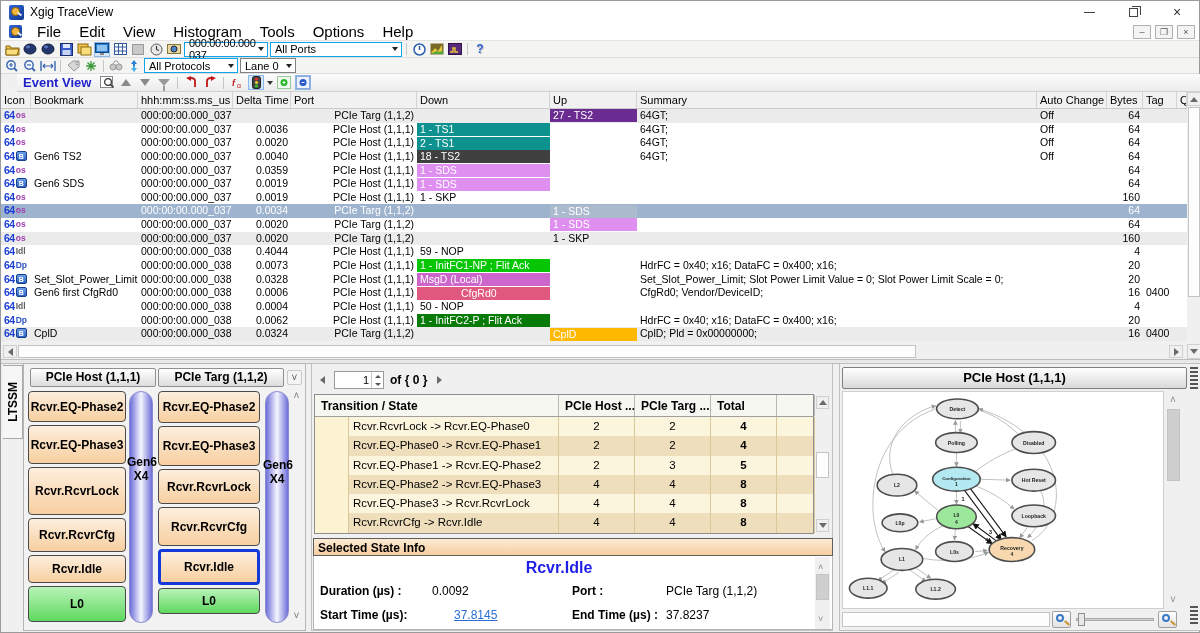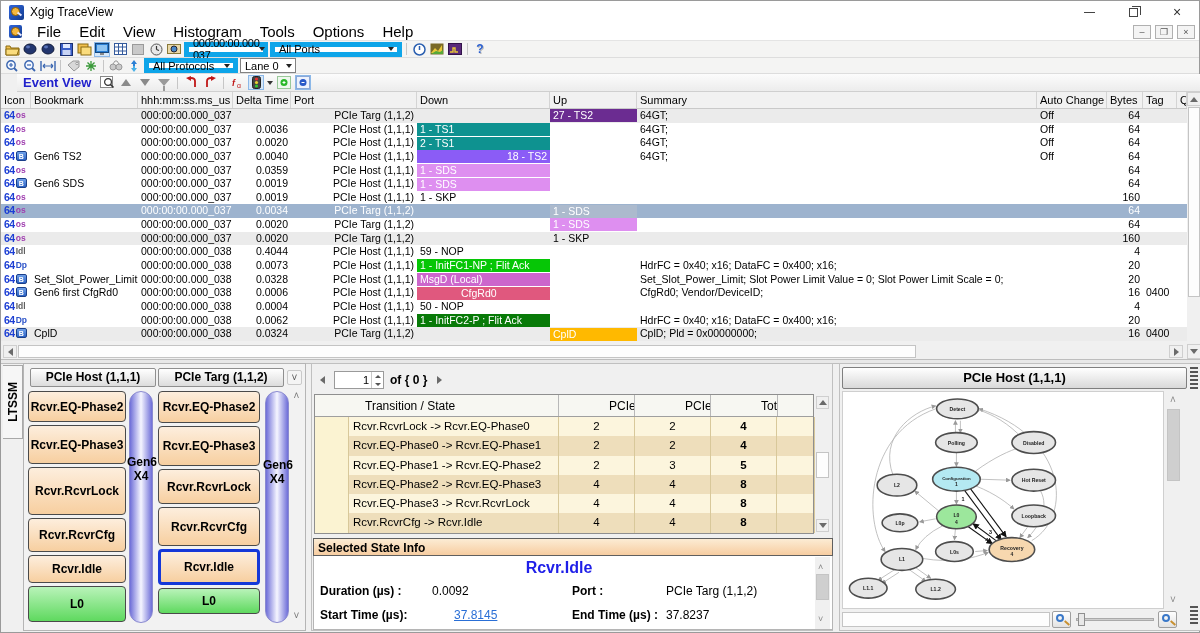--- a/index.html
+++ b/index.html
@@ -32,21 +32,21 @@
              text-align:center; color:#555; }
 
   
   #toolbar1 { left:0; top:40px; width:1198px; height:17px; background:#f4f4f3; border-bottom:1px solid #ddd; display:flex; align-items:center; gap:2px; padding-left:3px; }
   #toolbar2 { left:0; top:57px; width:1198px; height:16px; background:#f4f4f3; border-bottom:1px solid #ddd; display:flex; align-items:center; gap:2px; padding-left:3px; }
   #eventbar { left:16px; top:73px; width:1198px; height:18px; background:linear-gradient(#fcfcfc,#ececec); border-bottom:1px solid #cfcfcf; display:flex; align-items:center; gap:3px; padding-left:6px; }
   .tb-sep { width:1px; height:12px; background:#c6c6c6; margin:0 2px; }
   .tbi { width:16px; height:15px; display:flex; align-items:center; justify-content:center; flex:0 0 auto; }
   .tbi svg { display:block; }
   .tbi.hl { border:1px solid #8cb8e8; background:#d6e7f8; }
-  .combo { height:15px; background:#fff; border:5px solid #0ea5e9; display:flex; align-items:center; font-size:11px; padding-left:4px; position:relative; }
+  .combo { height:15px; background:#fff; border:1px solid #0ea5e9; display:flex; align-items:center; font-size:11px; padding-left:4px; position:relative; }
   .combo .arr { margin-left:auto; margin-right:3px; width:0; height:0; border-left:3.5px solid transparent; border-right:3.5px solid transparent; border-top:4px solid #222; }
   #time-combo { width:84px; }
   #ports-combo { width:132px; }
   #protocols-combo { width:94px; }
   #lane-combo { width:56px; border:1px solid #828282; }
   #eventview-label { color:#2222cc; font-weight:bold; font-size:13px; margin-right:5px; }
   .tri-up { width:0; height:0; border-left:5px solid transparent; border-right:5px solid transparent; border-bottom:7px solid #8a8a8a; }
   .tri-down { width:0; height:0; border-left:5px solid transparent; border-right:5px solid transparent; border-top:7px solid #8a8a8a; }
   .funnel { width:0; height:0; border-left:6px solid transparent; border-right:6px solid transparent; border-top:7px solid #9a9a9a; position:relative; }
   .funnel::after { content:""; position:absolute; left:-1px; top:0; width:2px; height:5px; background:#9a9a9a; }
@@ -100,21 +100,21 @@
   .pg-btn { width:12px; height:14px; display:flex; align-items:center; justify-content:center; }
   #pg-spin { width:50px; height:18px; background:#fff; border:1px solid #9a9a9a; display:flex; }
   #pg-spin .val { flex:1; text-align:right; padding:2px 2px 0 0; font-size:11px; }
   #pg-spin .spins { width:12px; border-left:1px solid #c9c9c9; display:flex; flex-direction:column; align-items:center; justify-content:space-around; }
   #pg-spin .spins i { display:block; width:0; height:0; border-left:3px solid transparent; border-right:3px solid transparent; }
   #pg-spin .spins i.u { border-bottom:3.5px solid #555; } #pg-spin .spins i.d { border-top:3.5px solid #555; }
   #pg-of { font-weight:bold; font-size:12px; }
 
   #ttable { position:absolute; left:2px; top:30px; width:500px; height:140px; border:1px solid #8f8f8f; background:#fcf5dd; }
   .t-hrow { display:grid; grid-template-columns:244px 76px 76px 66px 38px; height:22px; background:#f7f7f2; border-bottom:1px solid #9f9f9f; }
-  .t-hrow > div { font-weight:normal; font-size:12px; padding:4px 16px 0 6px; border-right:1px solid #b8b8b8; white-space:nowrap; overflow:hidden;margin-left:44px; }
+  .t-hrow > div { font-weight:bold; font-size:12px; padding:4px 16px 0 6px; border-right:1px solid #b8b8b8; white-space:nowrap; overflow:hidden; }
   .t-row { display:grid; grid-template-columns:34px 210px 76px 76px 66px 38px; height:19.3px; }
   .t-row.odd { background:#fcf5dd; } .t-row.even { background:#eedebb; }
   .t-row .gut { background:#fbf3d2; border-right:1px solid #d8c89a; }
   .t-row > div { font-size:11.5px; line-height:19px; white-space:nowrap; overflow:hidden; border-right:1px solid #d8c89a; }
   .t-row .st { padding-left:4px; }
   .t-row .num { text-align:center; }
   .t-row .tot { text-align:center; font-weight:bold; }
 
   #ssi-header { position:absolute; left:1px; top:174px; width:520px; height:18px; background:linear-gradient(#fcecd4,#f7cda1);
                 border:1px solid #5f5f5f; font-weight:bold; font-size:12px; padding:2px 0 0 4px; }
@@ -456,21 +456,21 @@
           <div class="c-tag"></div>
           <div class="c-qu"></div>
         </div>
         <div class="erow">
           <div><span class="icon64">64</span><span class="bm-badge">B</span></div>
           <div class="c-book">Gen6 TS2</div>
           <div class="c-time">000:00:00.000_037</div>
           <div class="c-delta">0.0040</div>
           <div class="c-port">PCIe Host (1,1,1)</div>
           <div class="c-down blockcell">
-            <span class="blk" style="background: #8b5cf6; text-align: right;">18 - TS2</span>
+            <span class="blk" style="background: #404040;">18 - TS2</span>
           </div>
           <div class="c-up"></div>
           <div class="c-summary">64GT;</div>
           <div class="c-auto">Off</div>
           <div class="c-bytes">64</div>
           <div class="c-tag"></div>
           <div class="c-qu"></div>
         </div>
         <div class="erow">
           <div><span class="icon64">64</span><span class="isub os">os</span></div>

